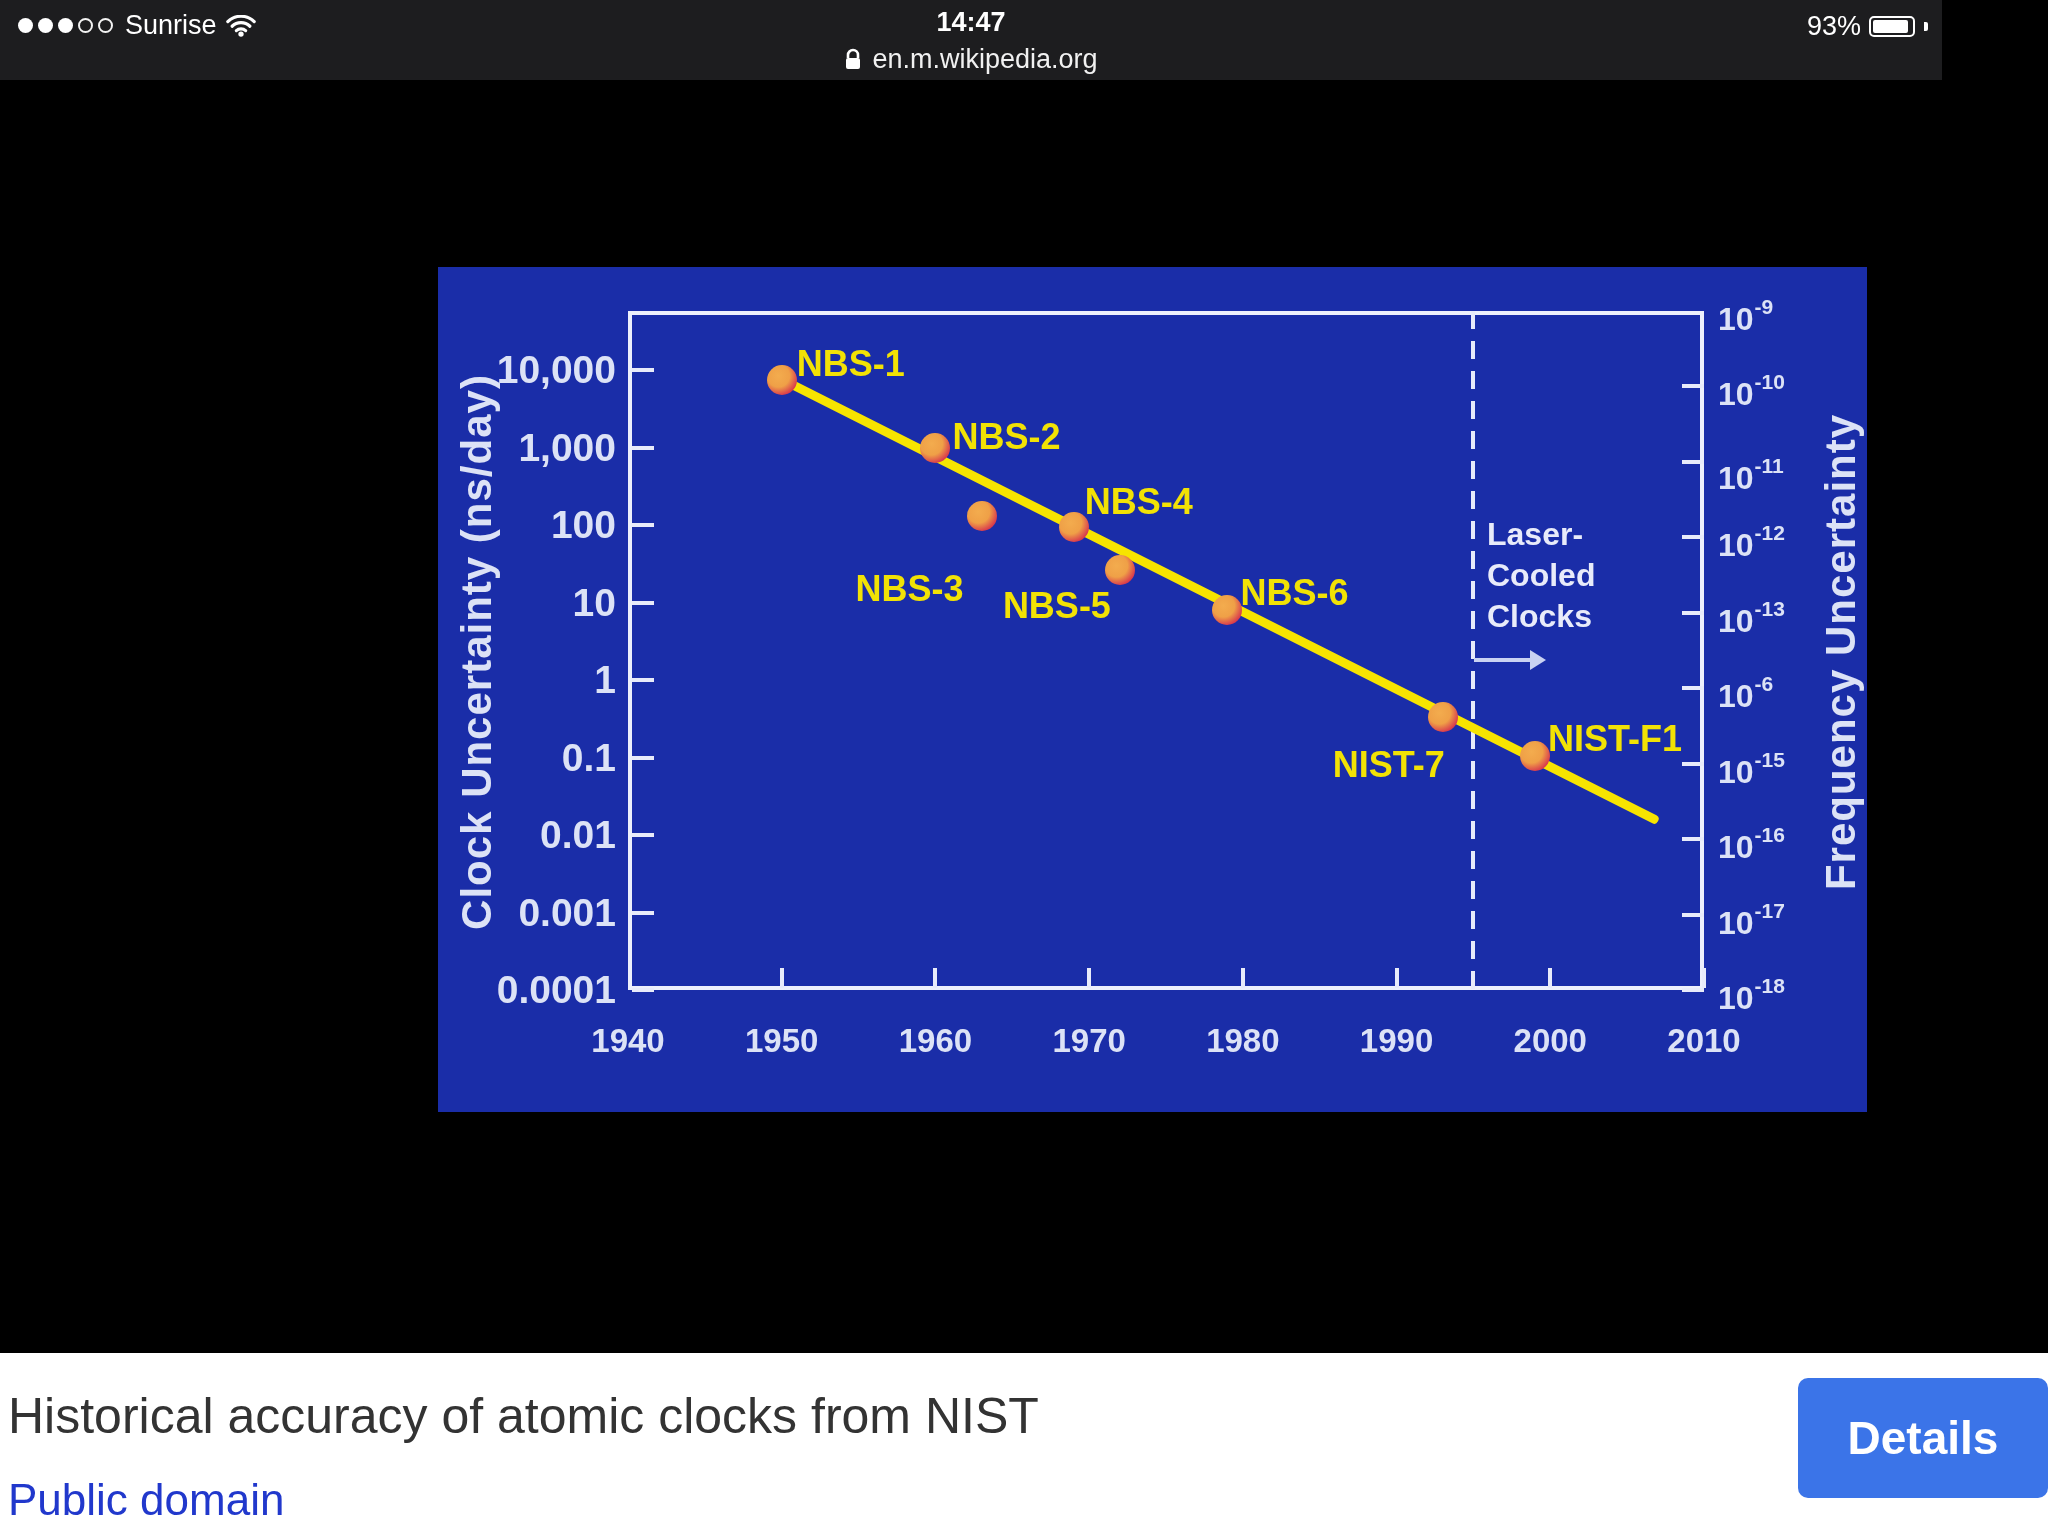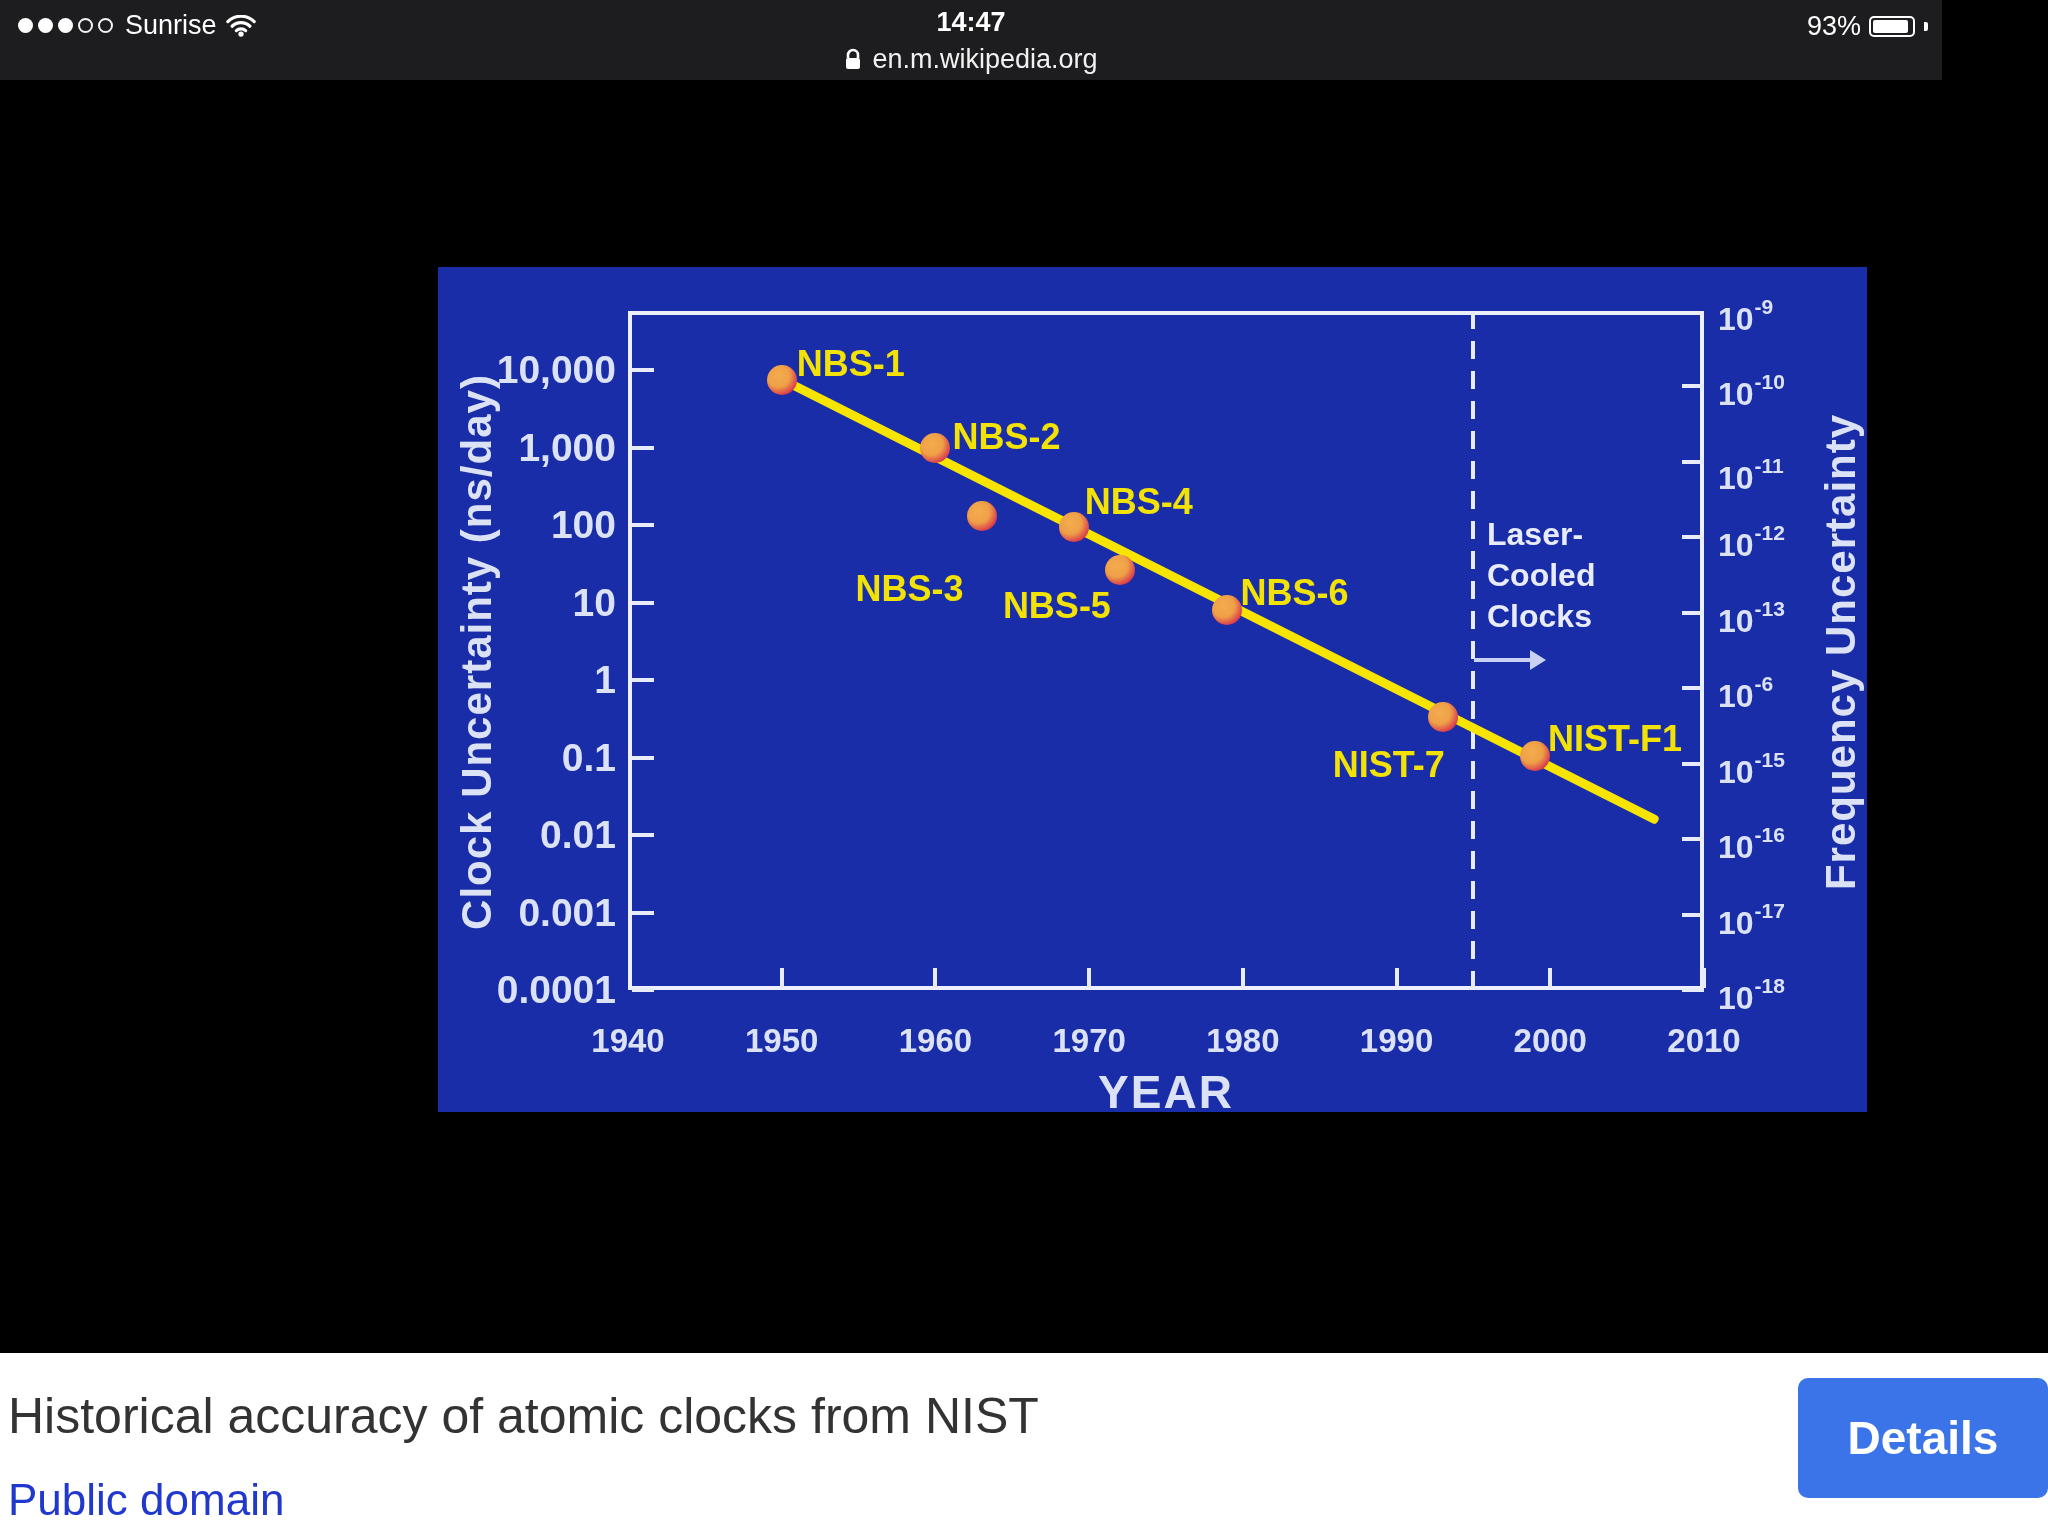--- a/index.html
+++ b/index.html
@@ -96,21 +96,20 @@
         <span id="battery-fill" style="width: calc(93% - 4px);"></span>
       </span>
     <span id="battery-tip"></span>
   </div>
 </div>
 
 <div id="chart" style="background: rgb(26, 45, 168);">
   <div id="plot-frame"></div>
   <div id="y-left-title" class="axis-text">Clock Uncertainty  (ns/day)</div>
   <div id="y-right-title" class="axis-text">Frequency Uncertainty</div>
-  <div id="x-axis-title" class="axis-text">YEAR</div>
   <div id="dashed-line" style="left: 1033.43px;"></div>
   <div id="laser-annotation">
     <div>Laser-</div>
     <div>Cooled</div>
     <div>Clocks</div>
   </div>
   <div id="laser-arrow-shaft"></div>
   <div id="laser-arrow-head"></div>
   <div id="trend-line" style="left: 343.714px; top: 108.183px; width: 981.198px; background: rgb(247, 228, 0); transform: rotate(0.466915rad);"></div>
 

